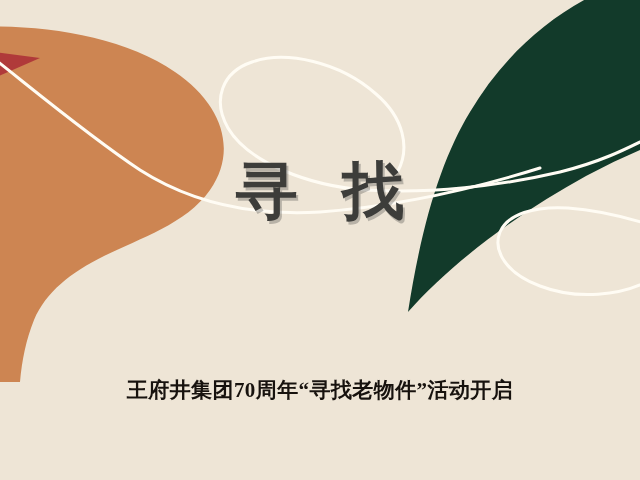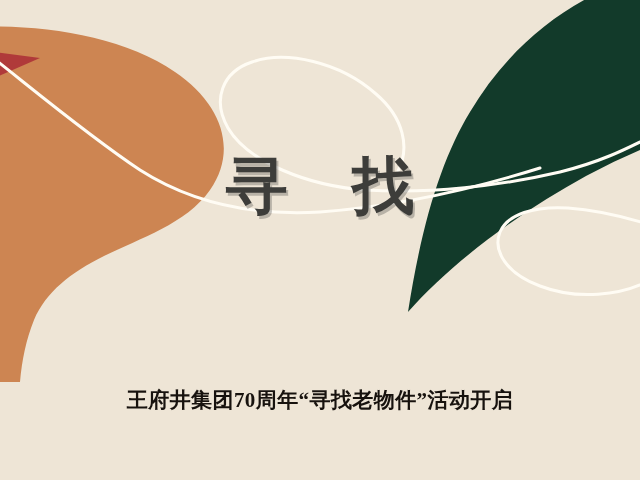--- a/index.html
+++ b/index.html
@@ -44,27 +44,26 @@
     font-family: "Liberation Sans", "DejaVu Sans", sans-serif;
     font-weight: 700;
     font-size: 62px;
     line-height: 1.0;
     letter-spacing: 0.22em;
     text-indent: 0.22em;
     text-shadow: 2px 3px 0 rgba(60,60,58,0.30);
   }
   .title-line.line-1 {
     margin-bottom: 30px;
-    font-family: Liberation Mono, monospace;
   }
   .subtitle {
     position: absolute;
     left: 0;
     right: 0;
-    top: 388px;
+    top: 378px;
     text-align: center;
     color: #17120E;
     font-family: "Liberation Serif", "DejaVu Serif", serif;
     font-weight: 700;
     font-size: 21px;
     line-height: 1.2;
     letter-spacing: 0.02em;
     white-space: nowrap;
     user-select: none;
   }

